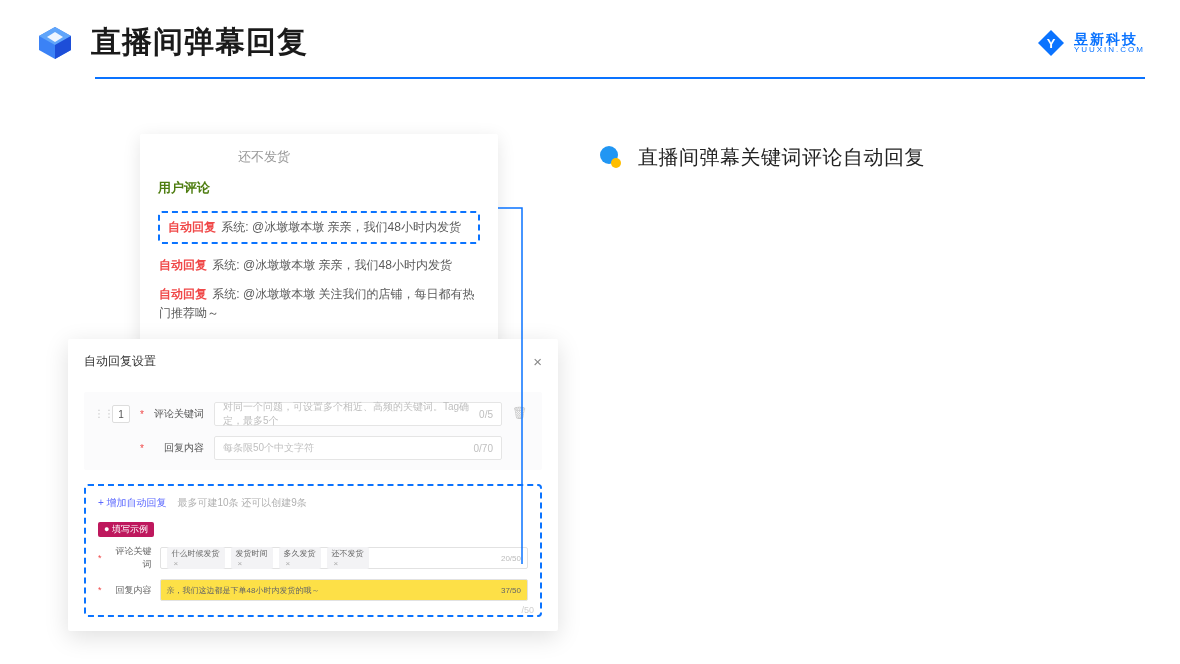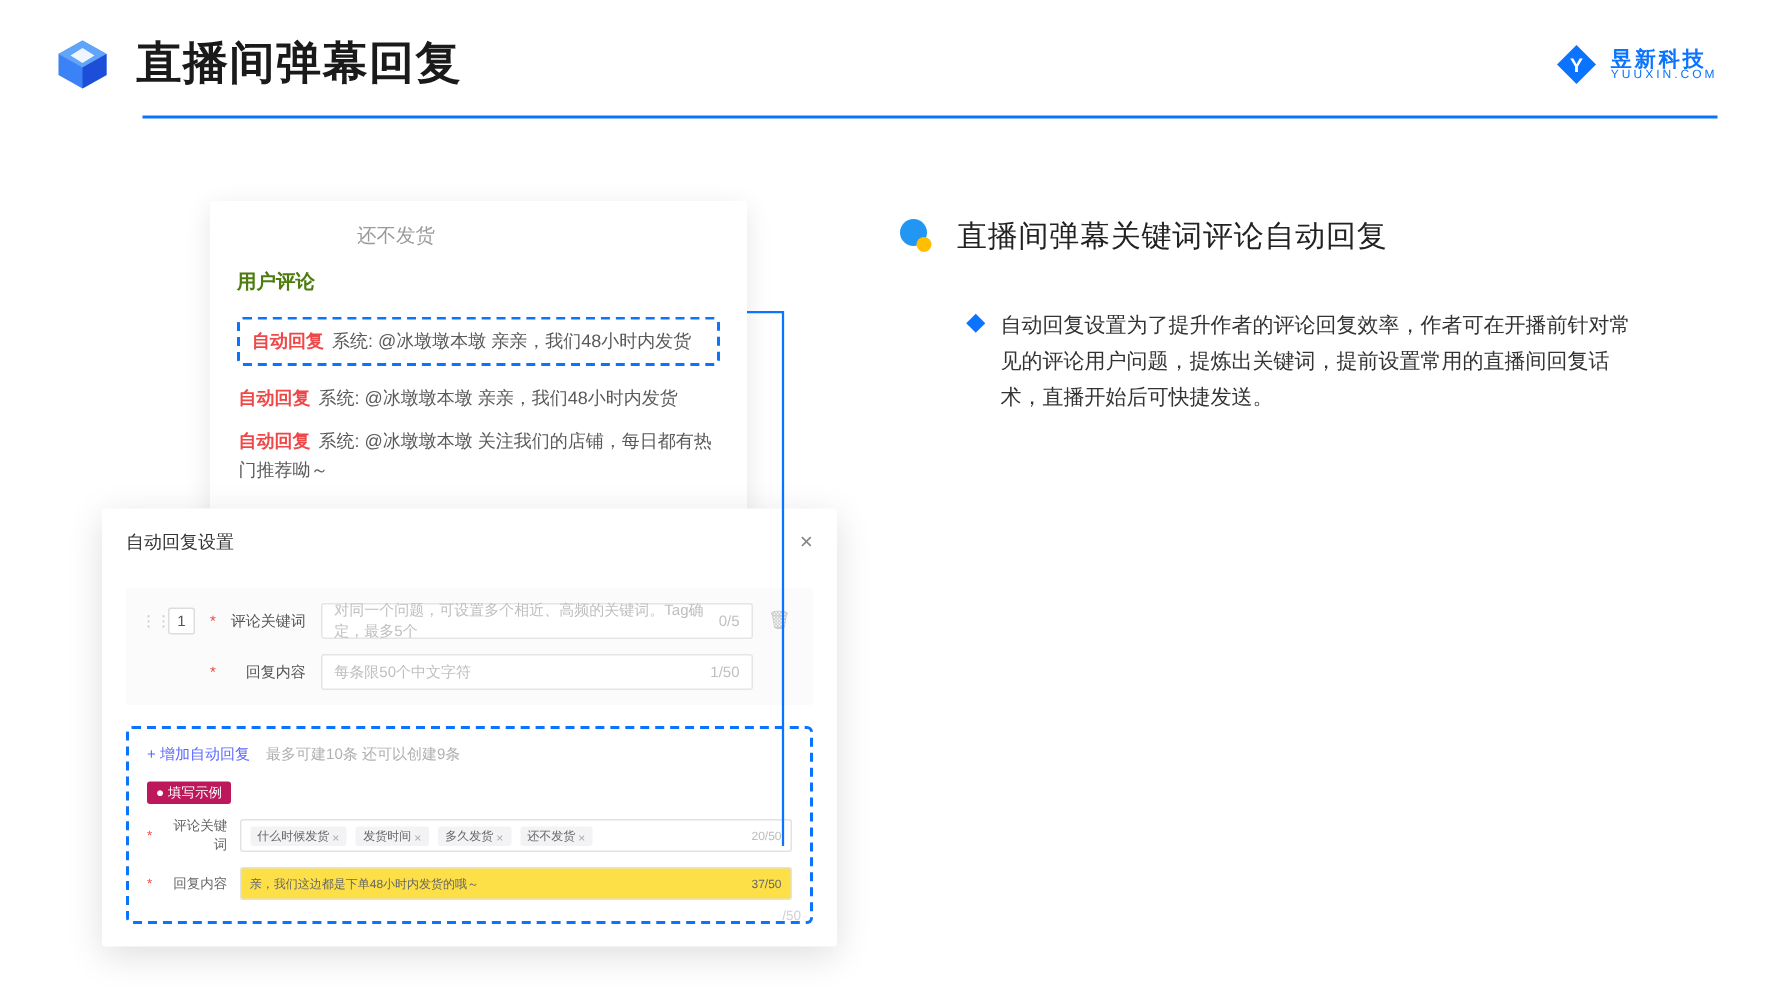--- a/index.html
+++ b/index.html
@@ -250,21 +250,22 @@
     gap: 6px;
     background: #fff;
   }
   .tag {
     background: #f3f3f5;
     color: #666;
     border-radius: 2px;
     padding: 1px 5px;
     font-size: 8px;
     display: inline-flex;
-    align-items: flex-end;
+    align-items: flex-start;
+    flex-direction: column;
   }
   .tag-x { margin-left: 2px; color: #aaa; }
   .counter {
     margin-left: auto;
     color: #bbb;
     font-size: 8px;
   }
   .ex-text {
     border: 1px solid #e2e2e2;
     border-radius: 2px;
@@ -416,21 +417,21 @@
             <div class="input-box">
               <span>对同一个问题，可设置多个相近、高频的关键词。Tag确定，最多5个</span>
               <span>0/5</span>
             </div>
           </div>
           <div class="form-line">
             <span class="req-star">*</span>
             <span class="form-label">回复内容</span>
             <div class="input-box">
               <span>每条限50个中文字符</span>
-              <span>1/50</span>
+              <span>0/70</span>
             </div>
           </div>
         </div>
         <div class="trash-col">🗑</div>
       </div>
 
       <div class="example-wrap">
         <div class="add-row">
           <span>+ 增加自动回复</span>
           <span class="muted">最多可建10条 还可以创建9条</span>
@@ -482,20 +483,16 @@
 
   <div class="right">
     <div class="section-head">
       <div class="dot-icon">
         <div class="dot-blue"></div>
         <div class="dot-yellow"></div>
       </div>
       <div class="section-title">直播间弹幕关键词评论自动回复</div>
     </div>
 
-    <div class="bullet-item">
-      <div class="bullet-diamond"></div>
-      <div class="bullet-text">自动回复设置为了提升作者的评论回复效率，作者可在开播前针对常见的评论用户问题，提炼出关键词，提前设置常用的直播间回复话术，直播开始后可快捷发送。</div>
-    </div>
 
   </div>
 
 </div>
 
 </body></html>

